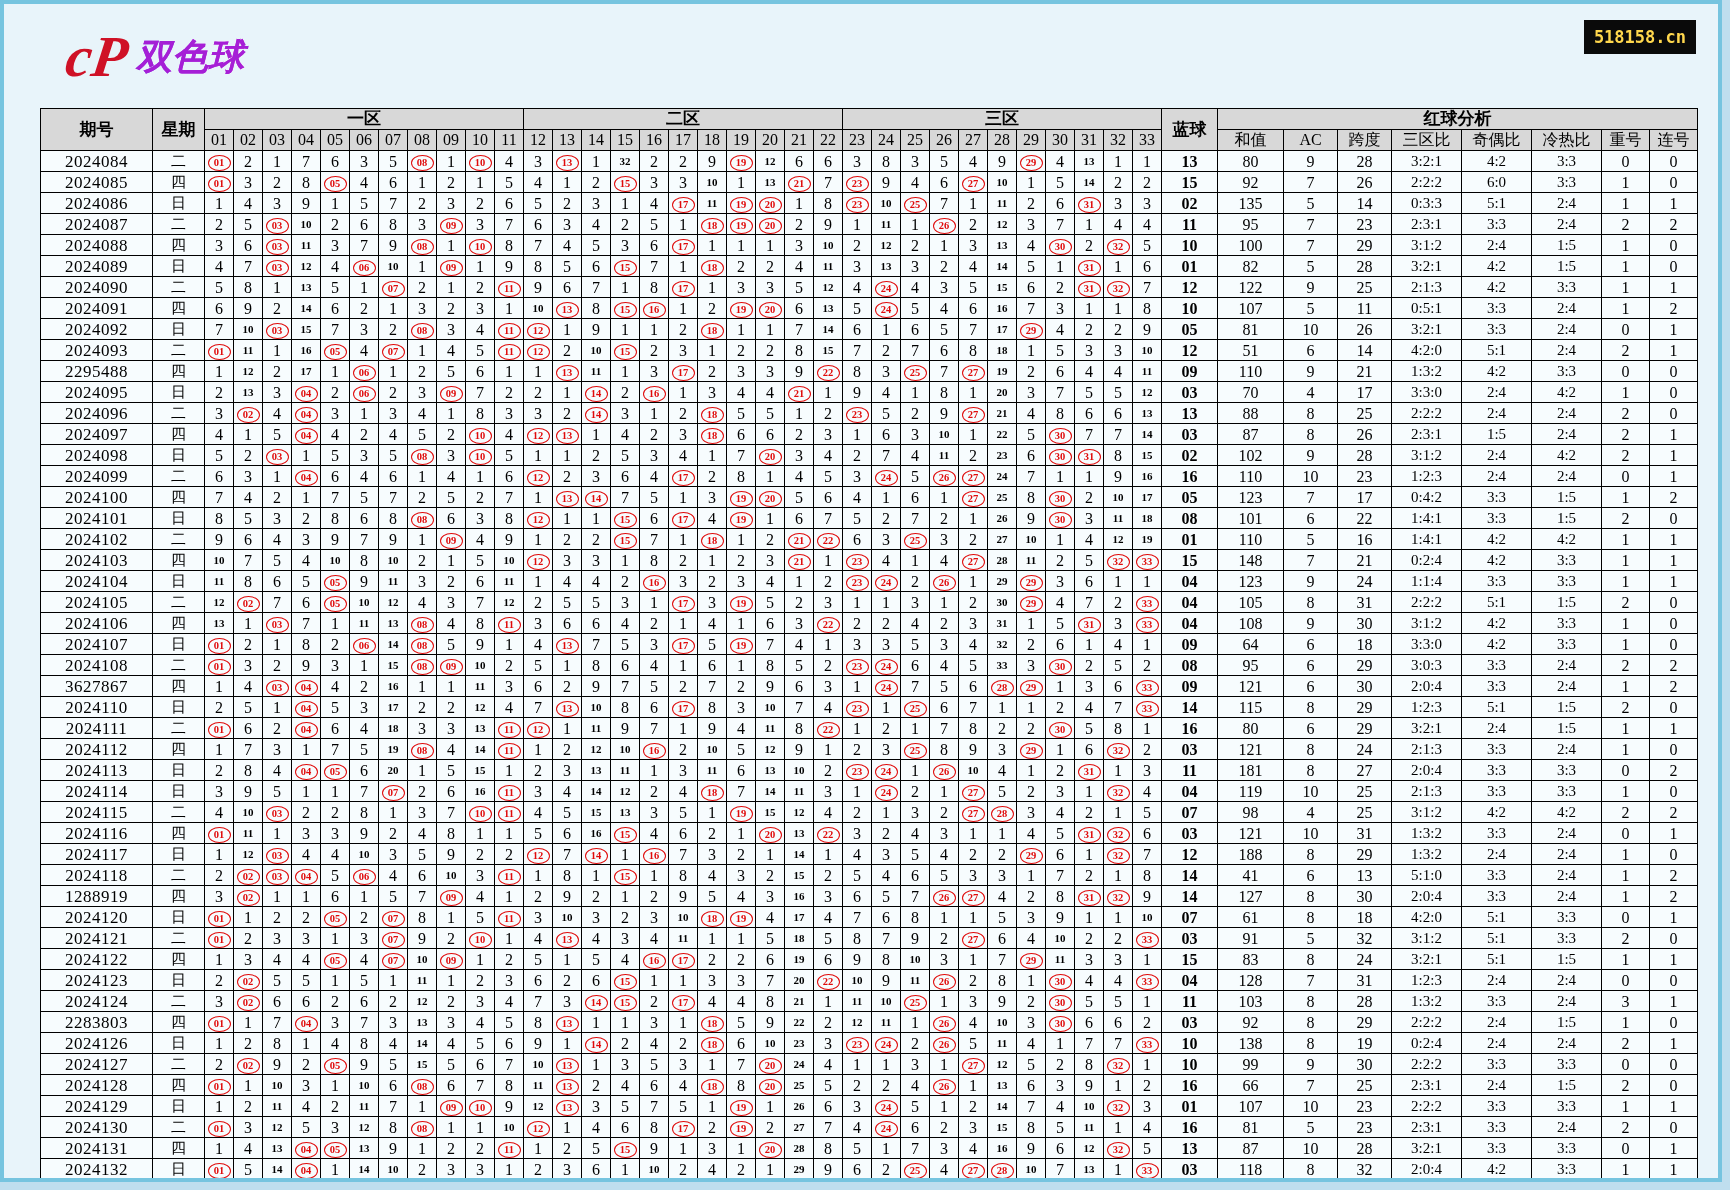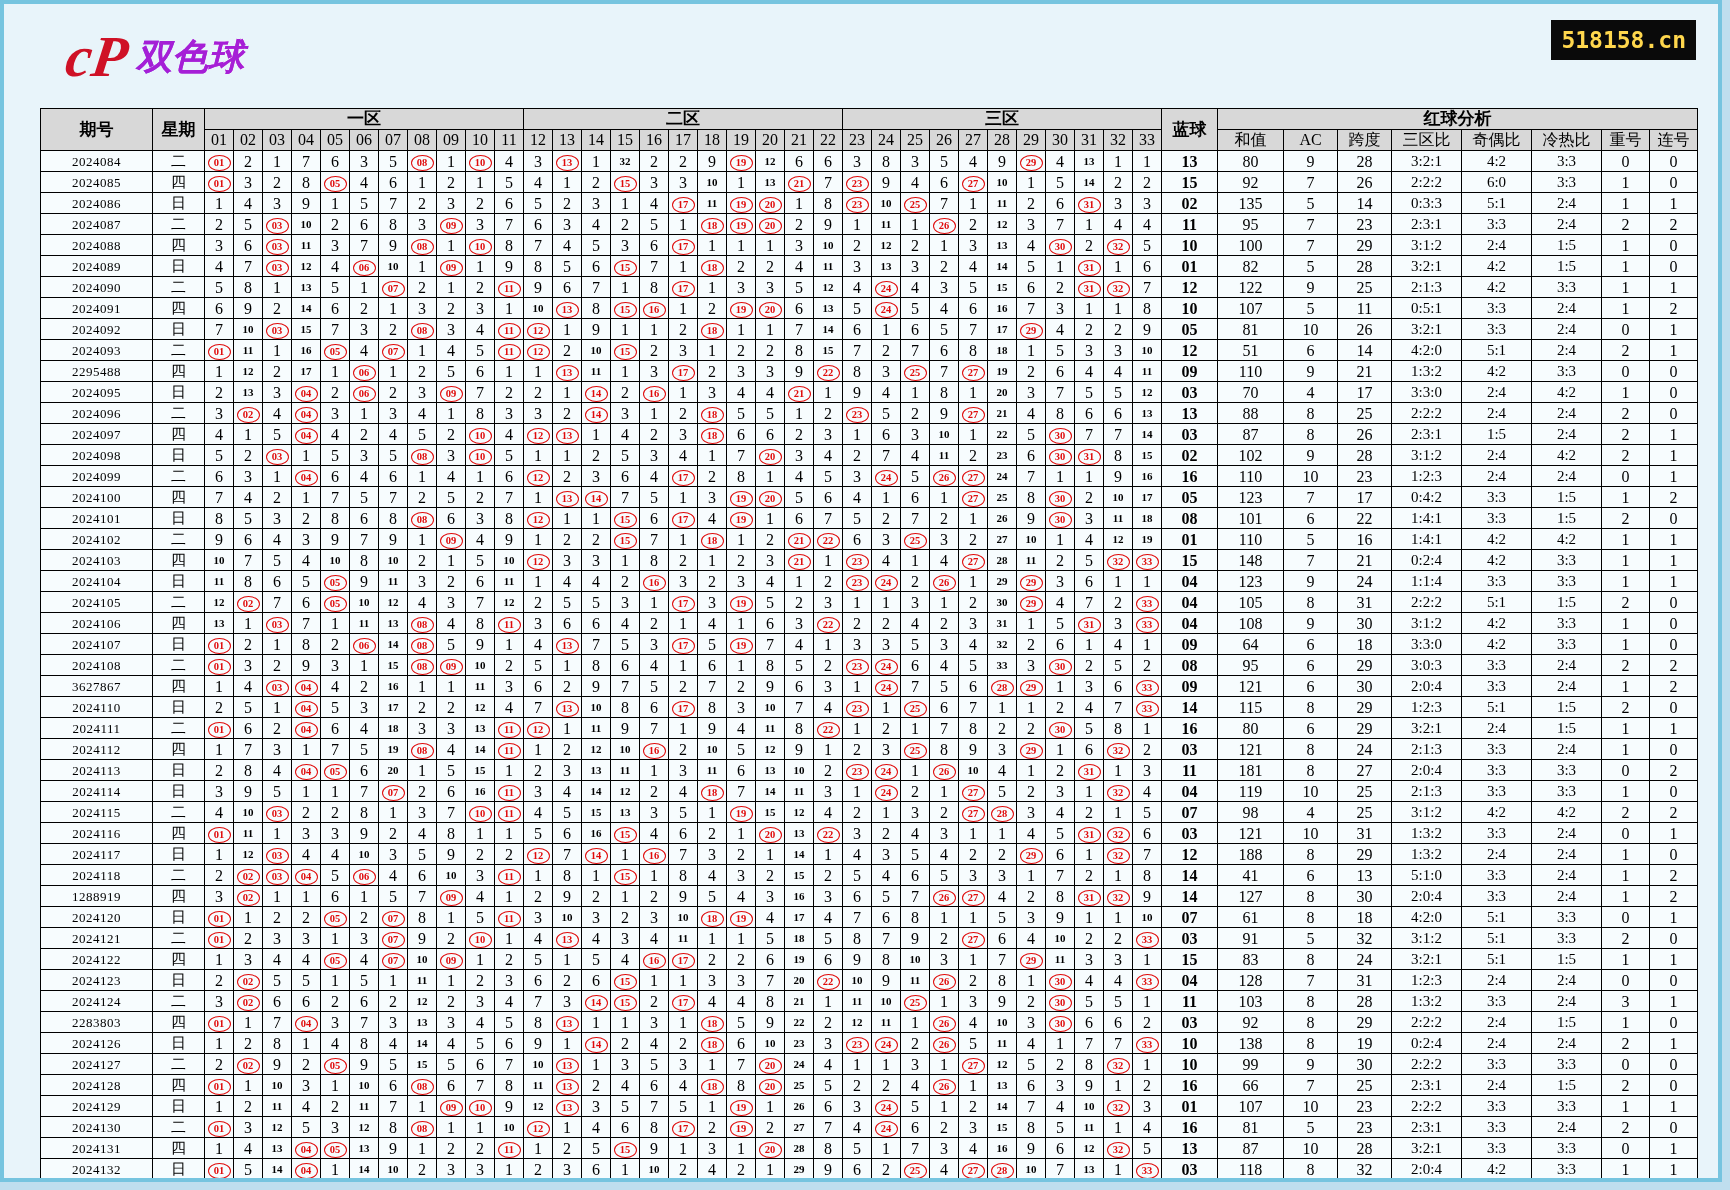--- a/index.html
+++ b/index.html
@@ -5,29 +5,29 @@
   html,body{margin:0;padding:0;}
   body{width:1730px;height:1190px;background:#bfdeee;font-family:"Liberation Serif","DejaVu Serif",serif;}
   .page{position:relative;width:1722px;height:1182px;background:#e8f4fa;border:4px solid #76c4df;box-sizing:border-box;overflow:hidden;}
   
   .hdr{position:absolute;top:0;left:0;width:100%;height:100px;}
   .logo{position:absolute;left:58px;top:18px;display:flex;align-items:center;}
   .logo-mark{width:70px;height:70px;position:relative;color:#cf1126;font:italic 900 58px "Liberation Serif",serif;line-height:70px;text-align:center;transform:skewX(-8deg);}
   .logo-cn{font-family:"Liberation Sans","DejaVu Sans",sans-serif;font-weight:bold;font-size:33px;color:#3c3c46;letter-spacing:1px;margin-left:14px;}
   .logo-ssq{font-family:"Liberation Sans","DejaVu Sans",sans-serif;font-weight:bold;font-style:italic;font-size:36px;color:#a51fd6;background:linear-gradient(90deg,#7a2ff0,#e012c8);-webkit-background-clip:text;background-clip:text;margin-left:4px;}
   .title{position:absolute;left:0;right:0;top:38px;text-align:center;font-size:42px;font-weight:bold;color:#111;letter-spacing:2px;}
-  .badge{position:absolute;right:22px;top:16px;background:#0a0a0a;color:#ffd74d;font-family:"DejaVu Sans Mono","Liberation Mono",monospace;font-size:23px;font-weight:bold;padding:7px 10px;}
+  .badge{position:absolute;right:22px;top:16px;background:#0a0a0a;color:#ffd74d;font-family:"DejaVu Sans Mono","Liberation Mono",monospace;font-size:17px;font-weight:bold;padding:7px 10px;}
   
   .twrap{position:absolute;left:36px;top:104px;}
   table{border-collapse:collapse;table-layout:fixed;}
   th,td{border:1px solid #000;text-align:center;vertical-align:middle;padding:0;overflow:hidden;white-space:nowrap;}
   thead th{background:#d8d8d8;font-weight:bold;font-size:17px;height:20px;line-height:20px;color:#000;}
   thead tr.cols th{font-weight:normal;font-size:16px;}
   tbody td{background:#f7fcfe;height:19.3px;line-height:19px;font-size:16px;color:#000;}
-  td.issue{font-size:13px;letter-spacing:0.5px;}
+  td.issue{font-size:17px;letter-spacing:0.5px;}
   td.week{font-size:15px;}
   td.sm{font-size:11px;font-weight:bold;}
   td.blue{font-weight:bold;}
   td.ratio{font-size:15px;}
   .circ{display:inline-block;width:21px;height:14px;line-height:13px;border:1.6px solid #e00a0a;border-radius:50%;color:#e00a0a;font-size:10.5px;font-weight:bold;box-sizing:content-box;}
 </style>
 </head>
 <body>
 
 <div class="page">

